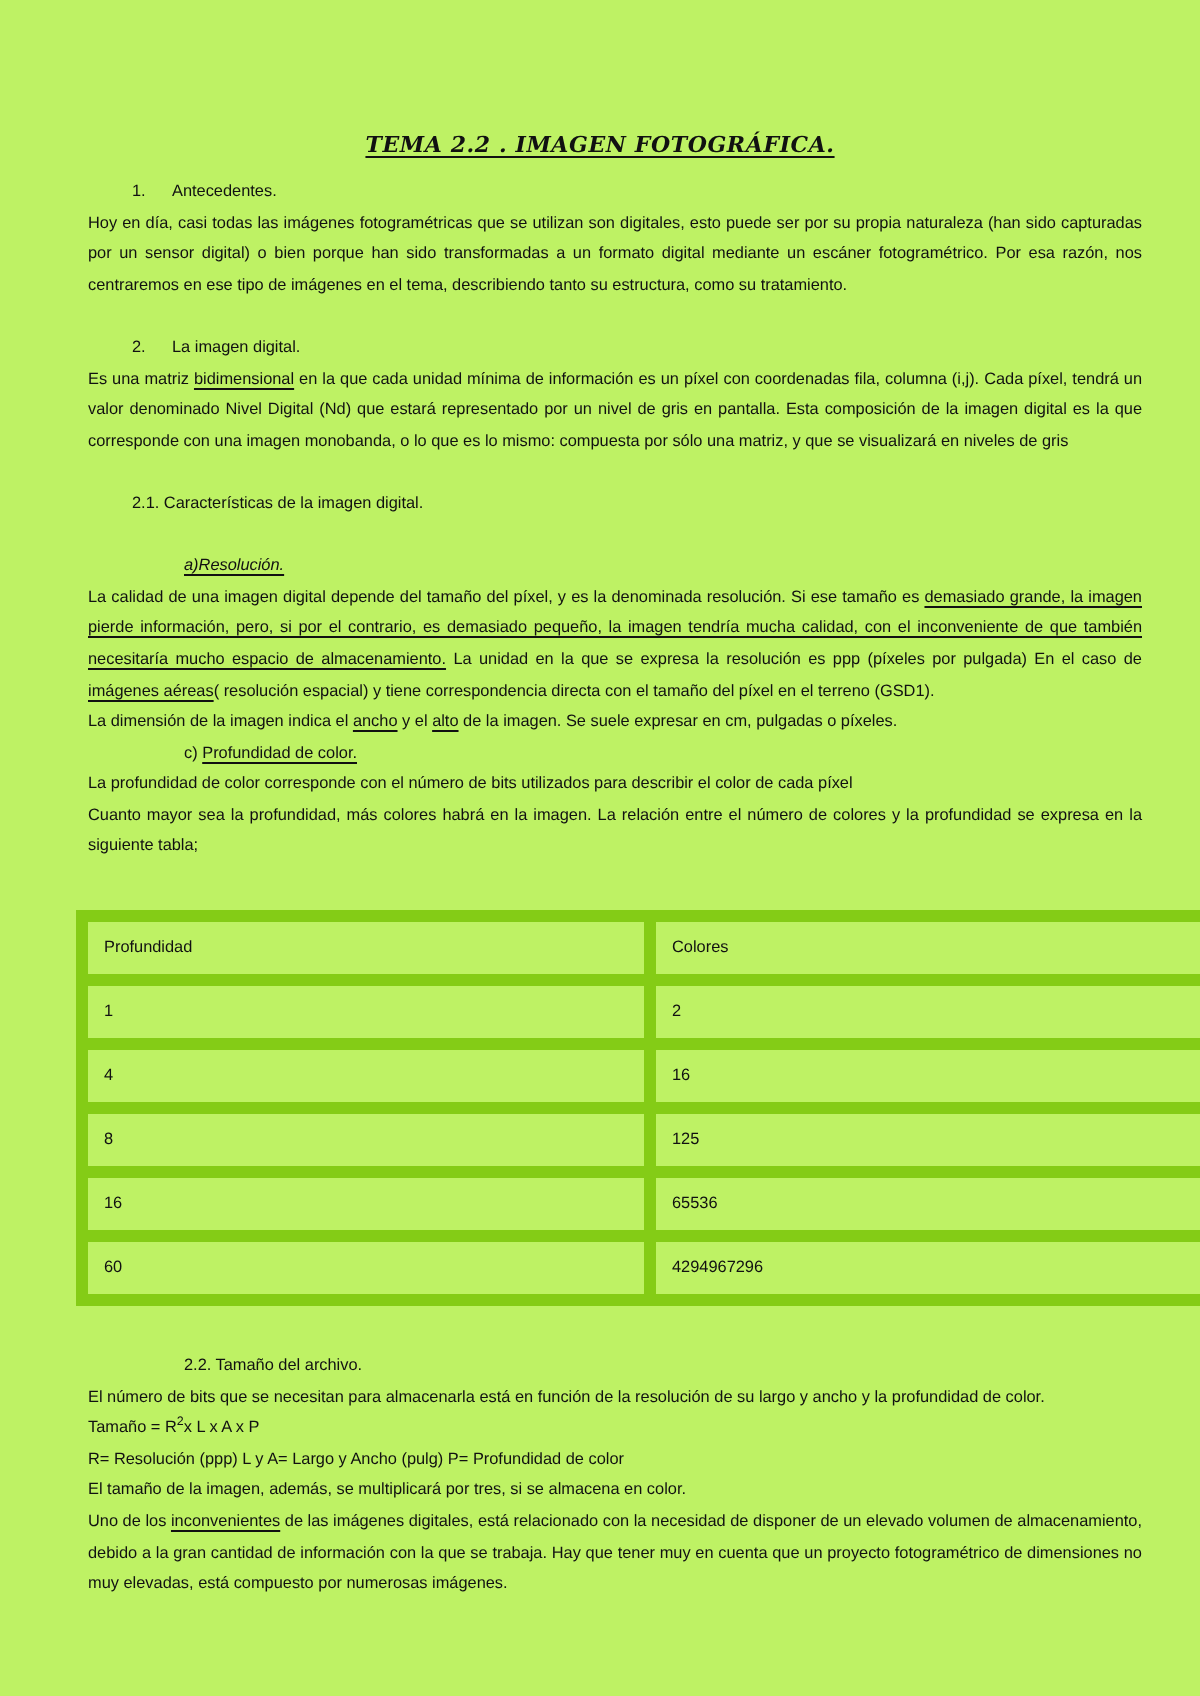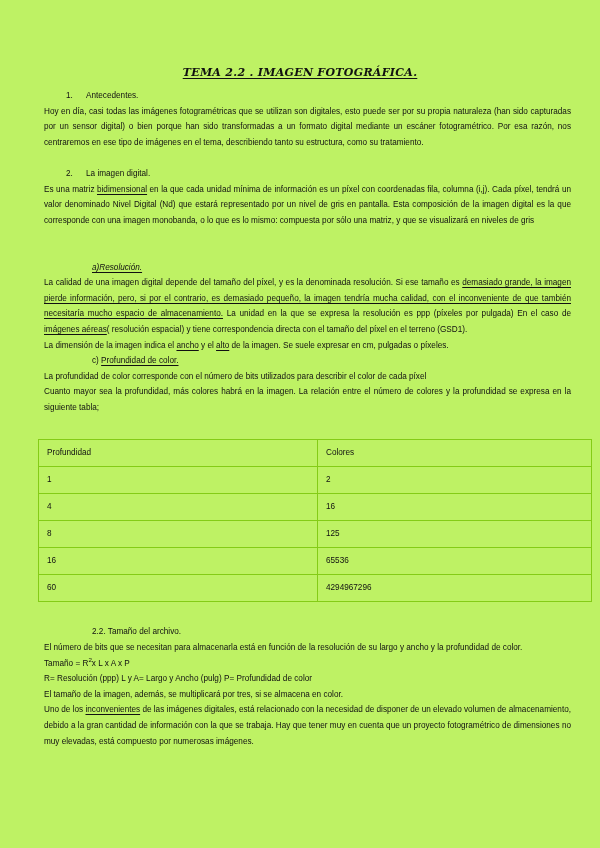--- a/index.html
+++ b/index.html
@@ -82,21 +82,21 @@
     margin-bottom: 22px;
     width: 535px;
     margin-left: -6px;
   }
   table.depth-table {
     border-collapse: collapse;
     width: 535px;
     table-layout: fixed;
   }
   table.depth-table td {
-    border: 1px solid #84cc16;
+    border: 6px solid #84cc16;
     font-size: 8.2px;
     line-height: 12px;
     padding: 7px 0 7px 8px;
     height: 11px;
     vertical-align: middle;
     margin-top: 12px;
   }
   table.depth-table td.c1 { width: 270px; }
   table.depth-table td.c2 { width: 265px; }
   sup { font-size: 6.2px; vertical-align: super; line-height: 0; }
@@ -119,20 +119,21 @@
     <div class="gap"></div>
 
     <div class="listnum">
       <span class="num">2.</span><span>La imagen digital.</span>
     </div>
 
     <p><span>Es una matriz </span><u>bidimensional</u><span> en la que cada unidad mínima de información es un píxel con coordenadas fila, columna (i,j). Cada píxel, tendrá un valor denominado Nivel Digital (Nd) que estará representado por un nivel de gris en pantalla. Esta composición de la imagen digital es la que corresponde con una imagen monobanda, o lo que es lo mismo: compuesta por sólo una matriz, y que se visualizará en niveles de gris</span></p>
 
     <div class="gap"></div>
 
+    <div class="lvl2 nojust">2.1. Características de la imagen digital.</div>
 
     <div class="gap"></div>
 
     <div class="lvl3 nojust"><u><i>a)Resolución.</i></u></div>
 
     <p><span>La calidad de una imagen digital depende del tamaño del píxel, y es la denominada resolución. Si ese tamaño es </span><u>demasiado grande, la imagen pierde información, pero, si por el contrario, es demasiado pequeño, la imagen tendría mucha calidad, con el inconveniente de que también necesitaría mucho espacio de almacenamiento.</u><span> La unidad en la que se expresa la resolución es ppp (píxeles por pulgada) En el caso de </span><u>imágenes aéreas</u><span>( resolución espacial) y tiene correspondencia directa con el tamaño del píxel en el terreno (GSD1).</span></p>
 
 
     <p class="nojust"><span>La dimensión de la imagen indica el </span><u>ancho</u><span> y el </span><u>alto</u><span> de la imagen. Se suele expresar en cm, pulgadas o píxeles.</span></p>
 

